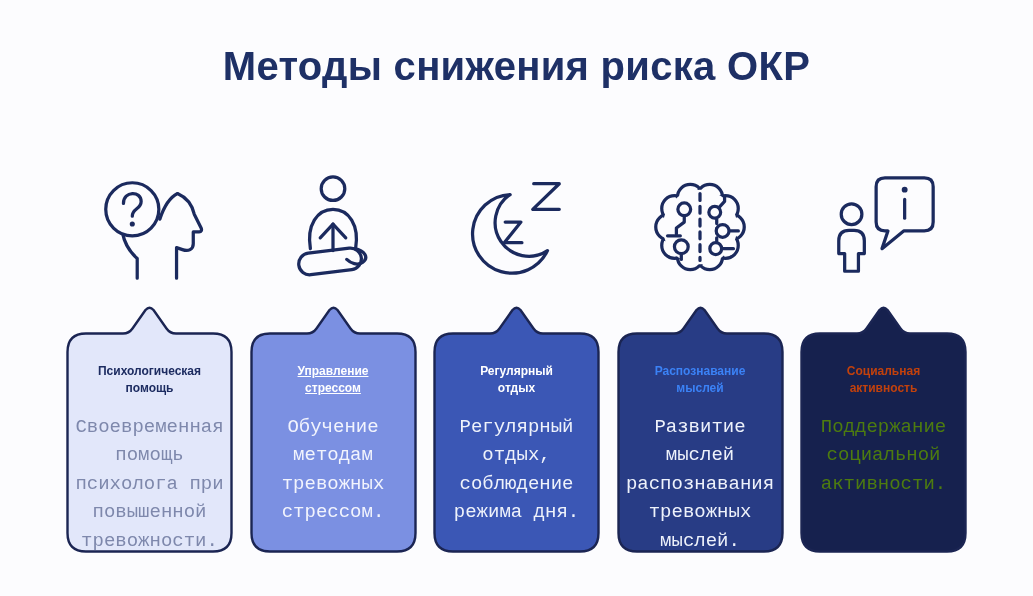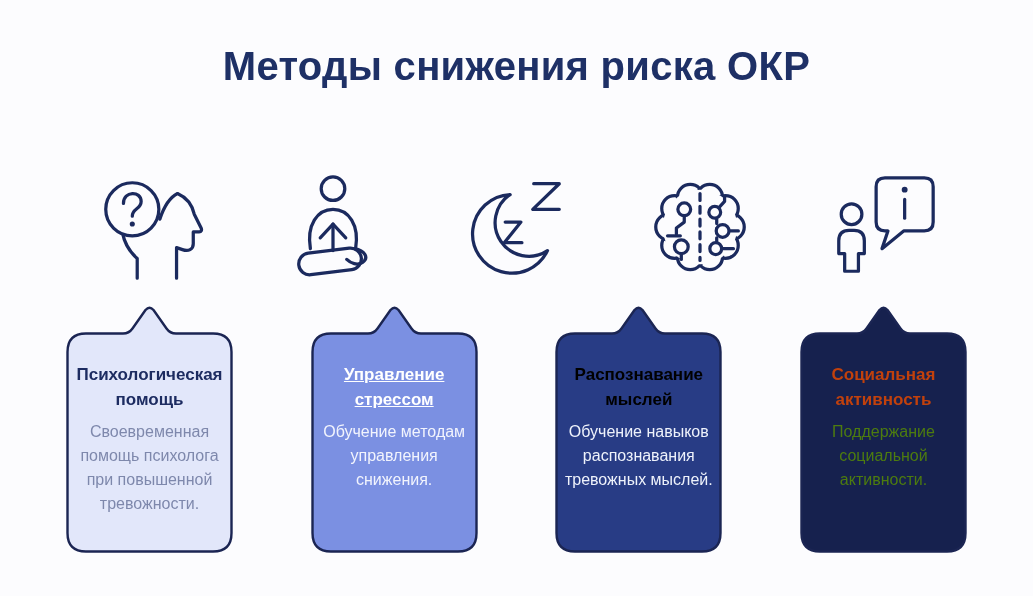--- a/index.html
+++ b/index.html
@@ -11,22 +11,22 @@
     position:absolute;top:44px;left:0;width:100%;margin:0;
     text-align:center;font-size:40px;font-weight:bold;letter-spacing:.3px;
   }
   .icons-row{position:absolute;top:166px;left:66px;width:901px;display:flex;justify-content:space-between;}
   .icon-cell{width:167px;height:122px;display:flex;align-items:center;justify-content:center;}
   svg.icon{width:118px;height:118px;}
   .cards-row{position:absolute;top:305px;left:66px;width:901px;display:flex;justify-content:space-between;}
   .card{position:relative;width:167px;height:248px;}
   .card-shape{position:absolute;left:0;top:0;width:167px;height:248px;}
   .card-text{position:relative;z-index:1;padding:58px 7px 0;text-align:center;}
-  .card-title{font-size:17px;font-weight:bold;line-height:1.45;white-space:pre-line;}
-  .card-body{margin-top:8px;font-size:16px;line-height:1.5;}
+  .card-title{font-size:12px;font-weight:bold;line-height:1.45;white-space:pre-line;}
+  .card-body{margin-top:15px;font-size:19px;line-height:1.5;font-family:Liberation Mono, monospace;}
 </style>
 </head>
 <body>
 
 <div class="stage" style="background-color: rgb(252, 252, 254);">
 
   <h1 class="page-title" style="color: rgb(30, 48, 102);">Методы снижения риска ОКР</h1>
 
   <div class="icons-row">
 
@@ -113,33 +113,43 @@
       </div>
     </div>
 
     <div class="card">
       <svg class="card-shape" viewBox="0 0 167 248">
         <path d="M 1.5,47 Q 1.5,28.5 20,28.5 L 57,28.5 Q 63,28.5 66.5,23.5 L 79.5,5 Q 83.5,0.5 87.5,5 L 100.5,23.5 Q 104,28.5 110,28.5 L 147,28.5 Q 165.5,28.5 165.5,47 L 165.5,228 Q 165.5,246.5 147,246.5 L 20,246.5 Q 1.5,246.5 1.5,228 Z" stroke-width="2.4" stroke-linejoin="round" fill="#7b90e2" stroke="#1b2553"></path>
       </svg>
       <div class="card-text">
         <div class="card-title" style="color: rgb(255, 255, 255); text-decoration: underline;">Управление
 стрессом</div>
-        <div class="card-body" style="color: rgb(242, 244, 253);">Обучение методам управления снижения.</div>
+        <div class="card-body" style="color: rgb(242, 244, 253);">Обучение методам тревожных стрессом.</div>
       </div>
     </div>
 
+    <div class="card">
+      <svg class="card-shape" viewBox="0 0 167 248">
+        <path d="M 1.5,47 Q 1.5,28.5 20,28.5 L 57,28.5 Q 63,28.5 66.5,23.5 L 79.5,5 Q 83.5,0.5 87.5,5 L 100.5,23.5 Q 104,28.5 110,28.5 L 147,28.5 Q 165.5,28.5 165.5,47 L 165.5,228 Q 165.5,246.5 147,246.5 L 20,246.5 Q 1.5,246.5 1.5,228 Z" stroke-width="2.4" stroke-linejoin="round" fill="#3b57b5" stroke="#1b2553"></path>
+      </svg>
+      <div class="card-text">
+        <div class="card-title" style="color: rgb(255, 255, 255);">Регулярный
+отдых</div>
+        <div class="card-body" style="color: rgb(238, 242, 251);">Регулярный отдых, соблюдение режима дня.</div>
+      </div>
+    </div>
 
     <div class="card">
       <svg class="card-shape" viewBox="0 0 167 248">
         <path d="M 1.5,47 Q 1.5,28.5 20,28.5 L 57,28.5 Q 63,28.5 66.5,23.5 L 79.5,5 Q 83.5,0.5 87.5,5 L 100.5,23.5 Q 104,28.5 110,28.5 L 147,28.5 Q 165.5,28.5 165.5,47 L 165.5,228 Q 165.5,246.5 147,246.5 L 20,246.5 Q 1.5,246.5 1.5,228 Z" stroke-width="2.4" stroke-linejoin="round" fill="#283c85" stroke="#1b2553"></path>
       </svg>
       <div class="card-text">
-        <div class="card-title" style="color: #000000;">Распознавание
+        <div class="card-title" style="color: #3b82f6;">Распознавание
 мыслей</div>
-        <div class="card-body" style="color: rgb(238, 242, 251);">Обучение навыков распознавания тревожных мыслей.</div>
+        <div class="card-body" style="color: rgb(238, 242, 251);">Развитие мыслей распознавания тревожных мыслей.</div>
       </div>
     </div>
 
     <div class="card">
       <svg class="card-shape" viewBox="0 0 167 248">
         <path d="M 1.5,47 Q 1.5,28.5 20,28.5 L 57,28.5 Q 63,28.5 66.5,23.5 L 79.5,5 Q 83.5,0.5 87.5,5 L 100.5,23.5 Q 104,28.5 110,28.5 L 147,28.5 Q 165.5,28.5 165.5,47 L 165.5,228 Q 165.5,246.5 147,246.5 L 20,246.5 Q 1.5,246.5 1.5,228 Z" stroke-width="2.4" stroke-linejoin="round" fill="#16214e" stroke="#1b2553"></path>
       </svg>
       <div class="card-text">
         <div class="card-title" style="color: #c2410c;">Социальная
 активность</div>

